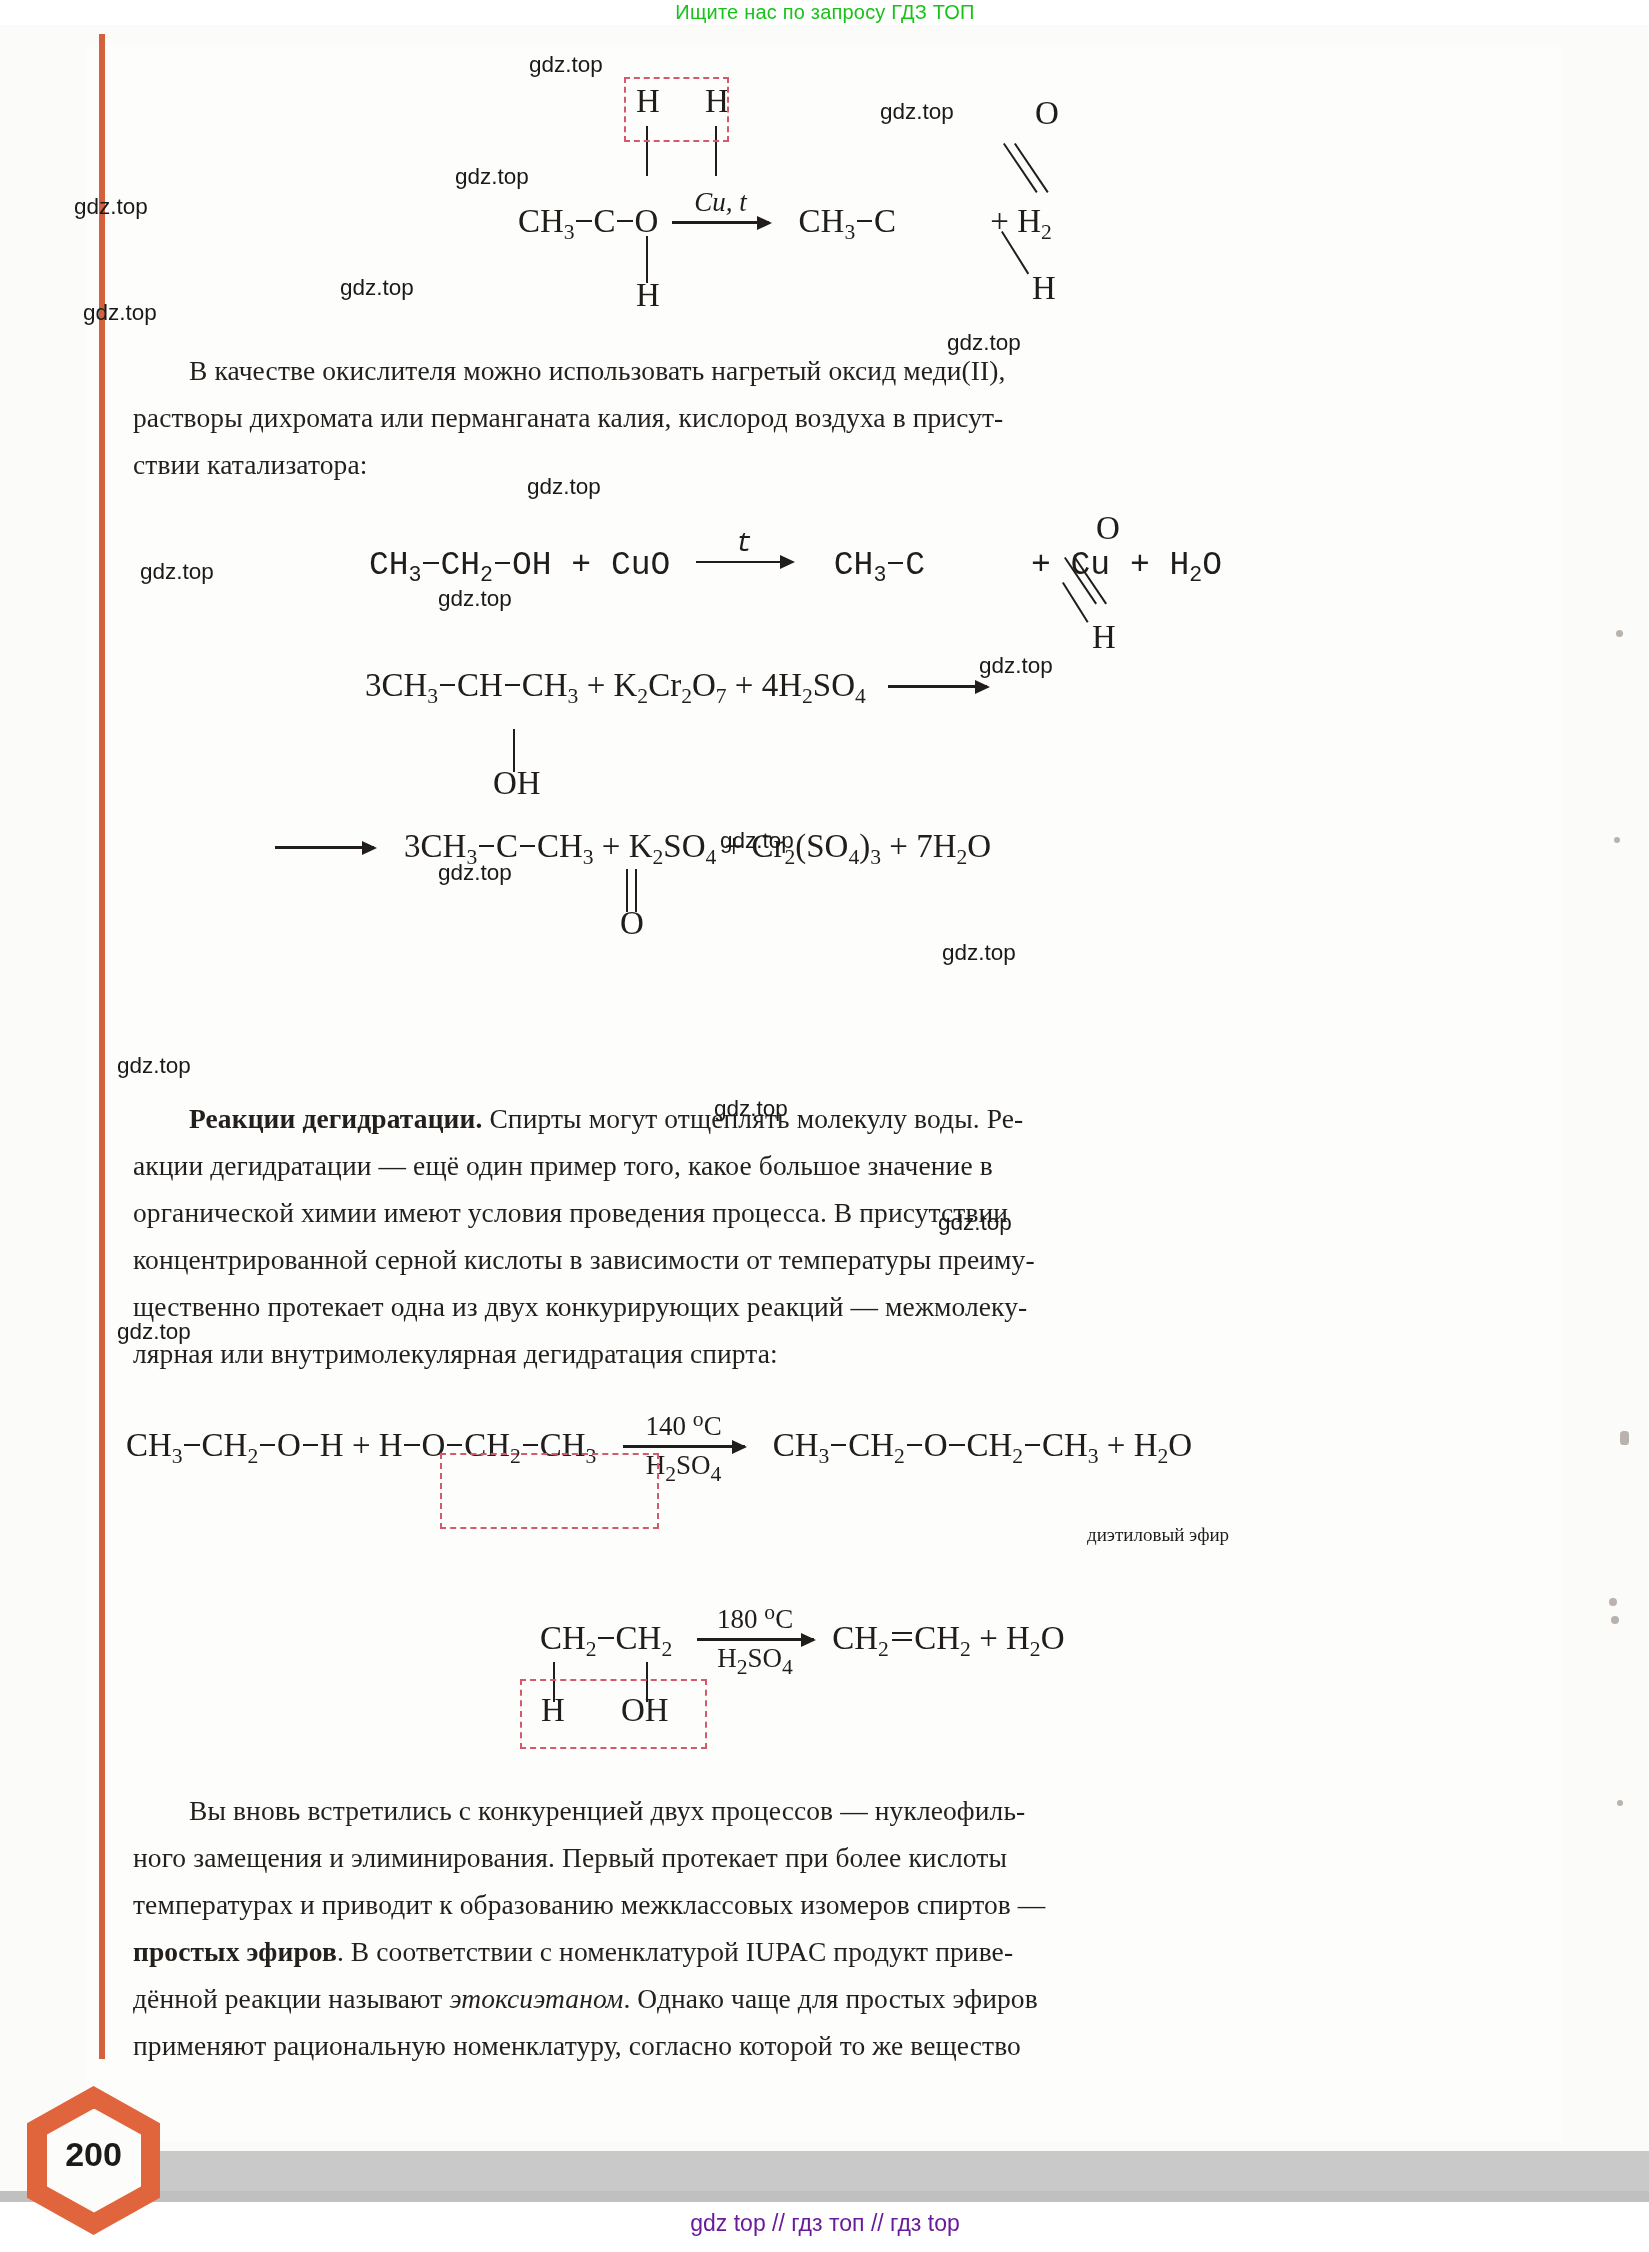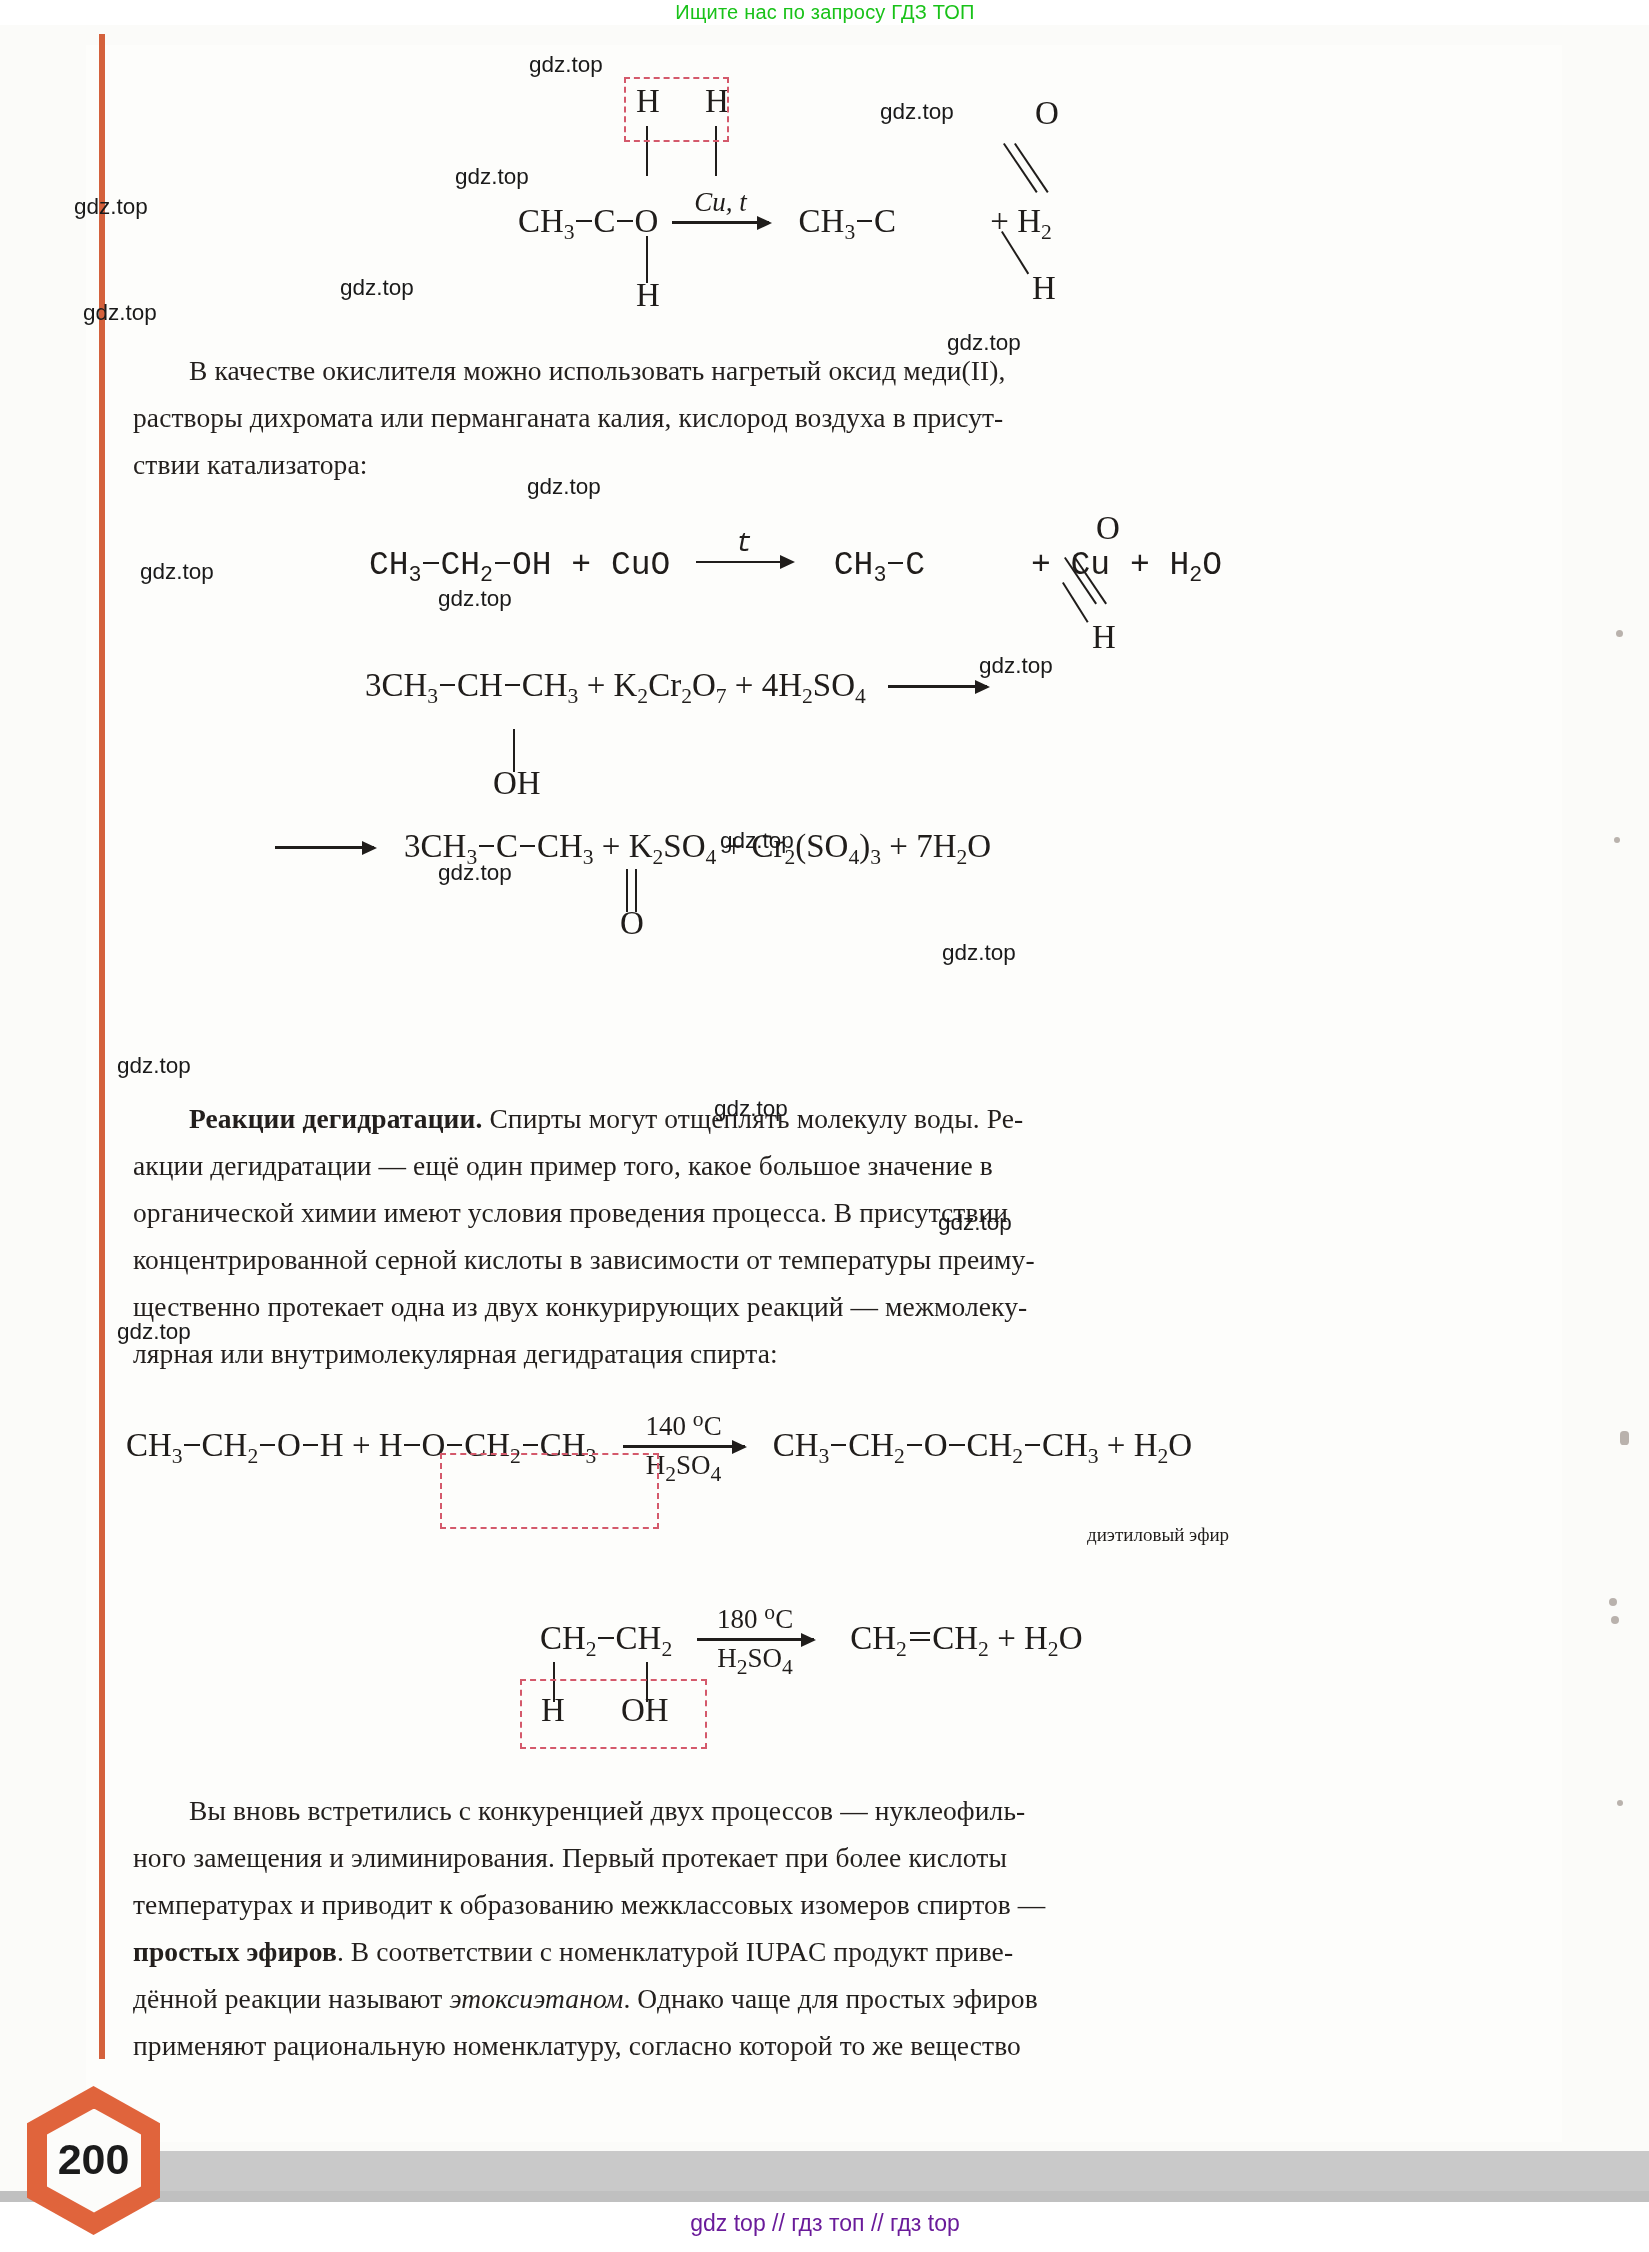--- a/index.html
+++ b/index.html
@@ -175,21 +175,21 @@
     background: #fcfcfa;
     clip-path: polygon(50% 0%, 100% 25%, 100% 75%, 50% 100%, 0% 75%, 0% 25%);
   }
   #pagenum .numtext {
     position: absolute;
     left: 0; top: 49px;
     width: 133px;
     text-align: center;
     font-family: "Liberation Sans", sans-serif;
     font-weight: bold;
-    font-size: 43px;
+    font-size: 34px;
     color: #1b1b1b;
   }
 
   
   #greyband {
     position: absolute;
     left: 160px;
     top: 2151px;
     width: 1490px;
     height: 50px;
@@ -337,21 +337,21 @@
   <div class="dashbox" style="left:440px; top:1453px; width:219px; height:76px;"></div>
   <div class="chem" style="left:1087px; top:1524px; font-size:19px;">диэтиловый эфир</div>
 
   <div class="chem f" style="left:540px; top:1620px;">
     <span>CH<span class="sub">2</span><span class="bond"></span>CH<span class="sub">2</span></span>
     <span class="arrow-wrap" style="margin-left:10.8px;">
       <span class="arrow-top">180&nbsp;<span class="sup">o</span>C</span>
       <span class="arrow-bot">H<span class="sub">2</span>SO<span class="sub">4</span></span>
       <span class="arrow" style="width:117px;"></span>
     </span>
-    <span style="margin-left:23px;">CH<span class="sub">2</span><span class="dbl"></span>CH<span class="sub">2</span> + H<span class="sub">2</span>O</span>
+    <span style="margin-left:5px;">CH<span class="sub">2</span><span class="dbl"></span>CH<span class="sub">2</span> + H<span class="sub">2</span>O</span>
   </div>
   <div class="vbond" style="left:553px; top:1662px; height:40px;"></div>
   <div class="vbond" style="left:646px; top:1662px; height:40px;"></div>
   <div class="chem f" style="left:541px; top:1692px;">H</div>
   <div class="chem f" style="left:621px; top:1692px;">OH</div>
   <div class="dashbox" style="left:520px; top:1679px; width:187px; height:70px;"></div>
 
   <div class="para" style="top:1787px;">
     <div style="text-indent:56px;">Вы вновь встретились с конкуренцией двух процессов — нуклеофиль-</div>
     <div>ного замещения и элиминирования. Первый протекает при более кислоты</div>

